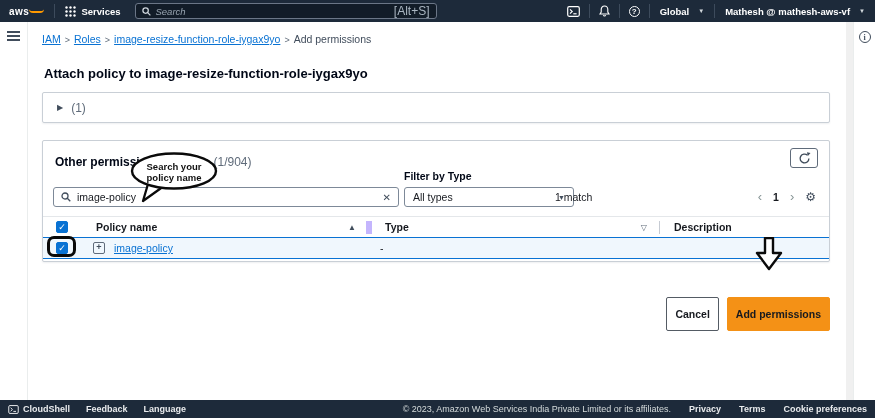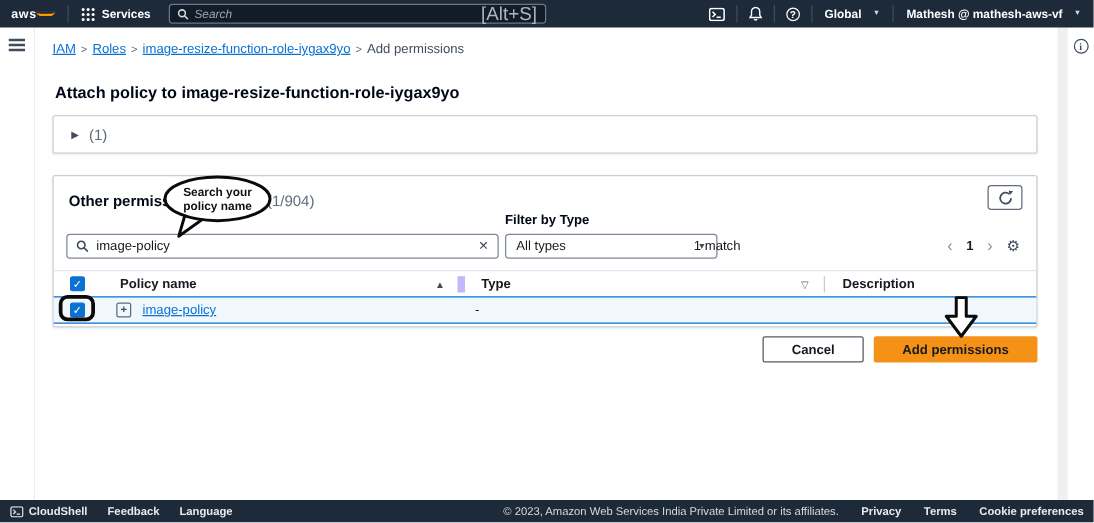--- a/index.html
+++ b/index.html
@@ -15,21 +15,21 @@
   .aws-smile { width:15px; height:4px; border-bottom:2px solid #ff9900; border-radius:0 0 8px 8px; }
   .nav-div { width:1px; height:14px; background:#3d4b5c; }
   .nav-item { display:flex; align-items:center; gap:5px; padding:0 10px; height:22px; cursor:pointer; }
   .nav-item .lbl { font-weight:bold; font-size:9.5px; }
   .grid9 { display:inline-block; }
   .nav-search { display:flex; align-items:center; height:16px; width:302px; margin-left:4px;
                 background:#121c28; border:1px solid #6b7687; border-radius:3px; padding:0 6px; gap:5px; }
   .nav-search input { flex:1; background:transparent; border:none; outline:none; color:#cfd6dd;
                       font-size:9.5px; font-style:italic; font-family:inherit; }
   .nav-search input::placeholder { color:#98a4b0; font-style:italic; }
-  .shortcut { color:#aab6c1; font-size:15px; font-style:normal; }
+  .shortcut { color:#aab6c1; font-size:12px; font-style:normal; }
   .nav-right { margin-left:auto; display:flex; align-items:center; height:22px; }
   .nav-icon { padding:0 9px; display:flex; align-items:center; cursor:pointer; height:22px; }
   .qmark { width:11px; height:11px; border:1px solid #fff; border-radius:50%; font-size:8px; font-weight:bold;
            display:flex; align-items:center; justify-content:center; }
   .caret { font-size:6px; margin-left:4px; color:#d3d9de; }
 
   
   .left-strip { position:absolute; top:22px; left:0; width:28px; height:378px; background:#fff;
                 border-right:1px solid #eaeded; z-index:3; }
   .hamburger { margin:9px auto 0; width:13px; cursor:pointer; }
@@ -95,37 +95,37 @@
   .expand-btn { width:12px; height:12px; border:1.4px solid #5f6b7a; border-radius:2px; color:#414d5c;
                 font-size:9px; line-height:9px; text-align:center; font-weight:bold; cursor:pointer;
                 margin-right:9px; }
   .policy-link { color:#0972d3; text-decoration:underline; cursor:pointer; }
   .row-name-inner { display:flex; align-items:center; padding-left:12px; width:285px; }
   .row-type { width:293px; padding-left:13px; }
   .row-desc { flex:1; padding-left:14px; }
 
   
   .actions { position:absolute; top:247px; right:23px; display:flex; gap:8px; }
-  .btn { height:21px; border-radius:2px; font-size:10.5px; font-weight:bold; font-family:inherit;
-         padding:0 22px; cursor:pointer; display:flex; align-items:center; }
+  .btn { height:34px; border-radius:2px; font-size:10.5px; font-weight:bold; font-family:inherit;
+         padding:0 8px; cursor:pointer; display:flex; align-items:center;margin-top:28px; }
   .btn-cancel { background:#fff; border:1px solid #545b64; color:#16191f; }
   .btn-primary { background:#f49116; border:1px solid #f49116; color:#16191f; }
 
   
   .footer { position:absolute; bottom:0; left:0; width:875px; height:18px; background:#1d2a3a; z-index:5;
             display:flex; align-items:center; color:#e9ebed; font-size:9px; padding:0 8px; }
   .f-left { display:flex; align-items:center; gap:16px; font-weight:bold; }
   .f-item { display:flex; align-items:center; gap:4px; cursor:pointer; }
   .f-right { margin-left:auto; display:flex; align-items:center; gap:18px; }
   .f-copy { color:#d5dbdb; font-weight:normal; }
   .f-link { font-weight:bold; cursor:pointer; }
 
   
   .anno { position:absolute; z-index:8; }
-  .bubble-wrap { left:128px; top:140px; width:92px; height:54px; }
+  .bubble-wrap { left:128px; top:152px; width:92px; height:54px; }
   .bubble-text { position:absolute; left:13px; top:9px; width:66px; text-align:center; font-size:9.5px;
                  font-weight:bold; color:#111; line-height:11px; }
   .cb-circle { left:47px; top:236px; width:29px; height:21px; border:3px solid #0a0a0a; border-radius:7px; }
   .arrow-wrap { left:753px; top:237px; width:32px; height:34px; }
 </style>
 </head>
 <body>
 
 <div class="page">
 

